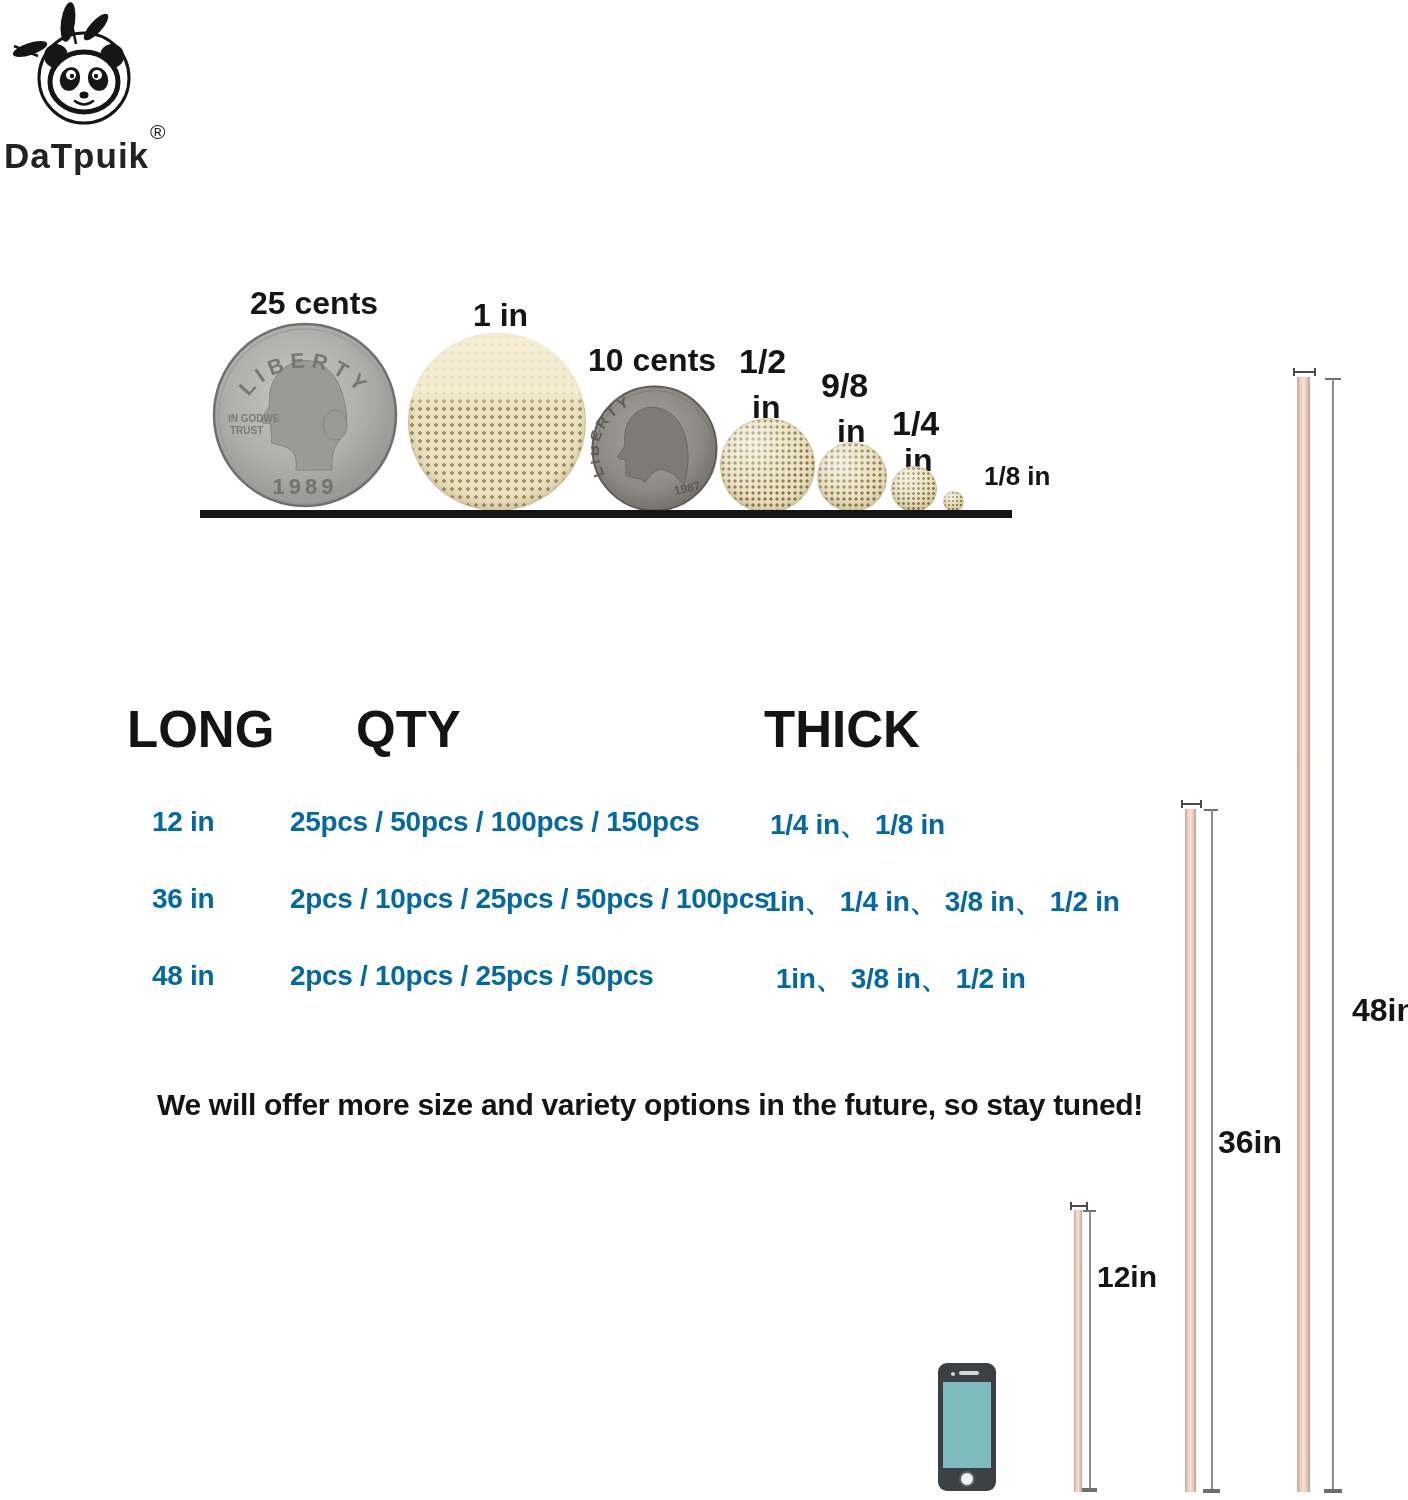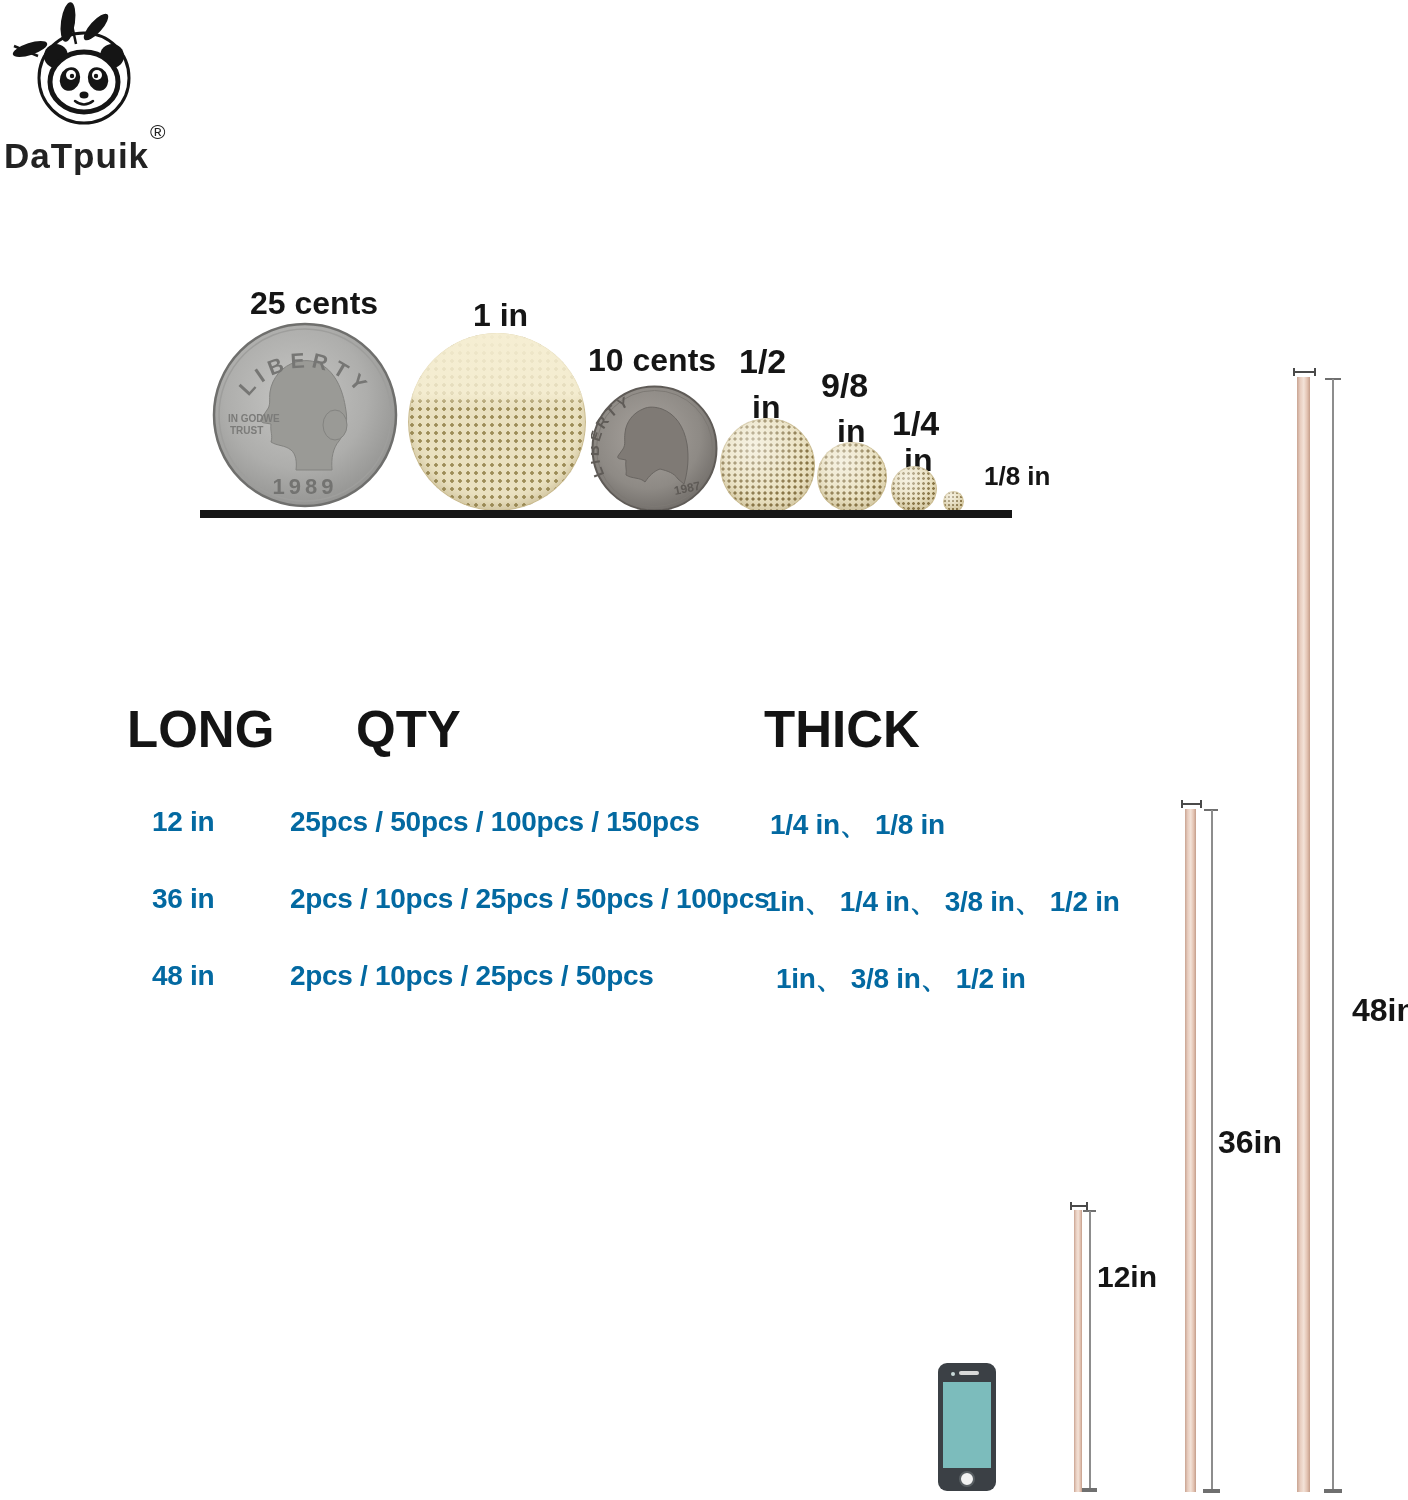--- a/index.html
+++ b/index.html
@@ -150,20 +150,21 @@
       <div class="abs td" style="left:290px;top:883px;">2pcs / 10pcs / 25pcs / 50pcs / 100pcs</div>
       <div class="abs td" style="left:765px;top:883px;">1in、 1/4 in、 3/8 in、 1/2 in</div>
     </div>
     <div>
       <div class="abs td" style="left:152px;top:960px;">48 in</div>
       <div class="abs td" style="left:290px;top:960px;">2pcs / 10pcs / 25pcs / 50pcs</div>
       <div class="abs td" style="left:776px;top:960px;">1in、 3/8 in、 1/2 in</div>
     </div>
   </div>
 
+  <div class="abs note">We will offer more size and variety options in the future, so stay tuned!</div>
 
   <div>
     <div class="cap" style="left:1070px;top:1202px;width:14px;"></div>
     <div class="stick" style="left:1074px;top:1210px;width:8px;height:282px;"></div>
     <div class="mcap" style="left:1083px;top:1210px;width:13px;"></div>
     <div class="mline" style="left:1089px;top:1211px;height:279px;"></div>
     <div class="mfoot" style="left:1082px;top:1488px;width:15px;"></div>
     <div class="rlabel" style="left:1097px;top:1260px;font-size:30px;">12in</div>
   </div>
 

